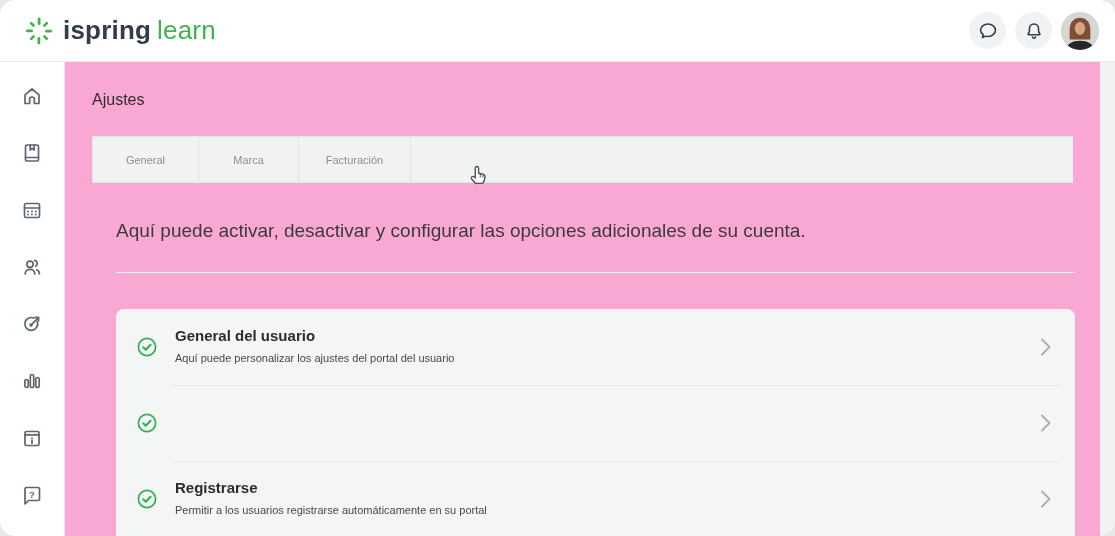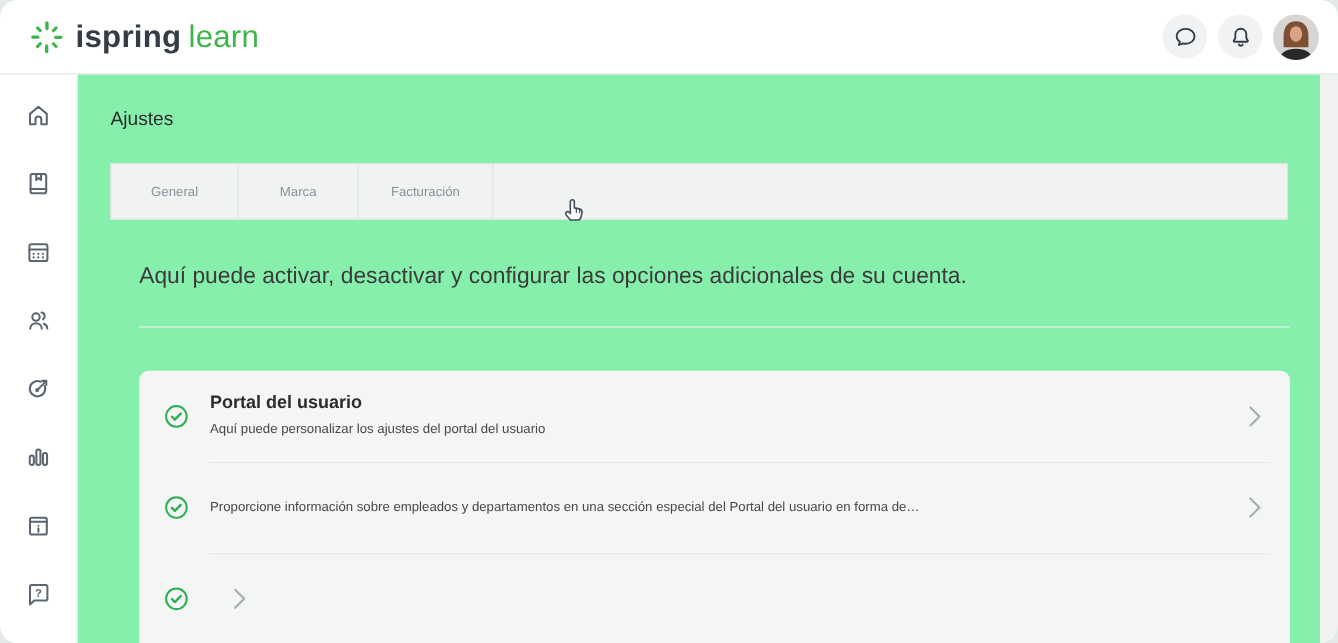--- a/index.html
+++ b/index.html
@@ -1,16 +1,16 @@
 <!DOCTYPE html>
 <html><head>
 <meta charset="utf-8">
 <style>
   html,body{margin:0;padding:0;background:#e7e8ea;font-family:"Liberation Sans",sans-serif;}
-  .app{position:relative;width:1115px;height:536px;background:#86efac;border-radius:14px;overflow:hidden;}
+  .app{position:relative;width:1115px;height:536px;background:#f9a8d4;border-radius:14px;overflow:hidden;}
 
   
   .topbar{height:62px;display:flex;align-items:center;padding:0 16px 0 24px;border-bottom:1px solid #e8e9ea;box-sizing:border-box;background:#fff;}
   .brand{display:flex;align-items:center;gap:9px;}
   .brand-text{font-size:26px;letter-spacing:.2px;display:flex;align-items:baseline;}
   .brand-primary{color:#333c47;font-weight:bold;}
   .brand-secondary{color:#3cb54a;font-weight:normal;margin-left:6px;text-align:right;}
   .topbar-actions{margin-left:auto;display:flex;align-items:center;gap:9px;}
   .icon-circle{width:37px;height:37px;border-radius:50%;background:#f1f2f4;display:flex;align-items:center;justify-content:center;cursor:pointer;}
   .avatar{width:38px;height:38px;border-radius:50%;overflow:hidden;background:#d7d5d2;cursor:pointer;}
@@ -197,53 +197,56 @@
       <div class="options-list">
 
         <div class="option-item">
           <span class="check-wrap">
             <svg width="22" height="22" viewBox="0 0 22 22" fill="none">
               <circle cx="11" cy="11" r="8.6" stroke="#2fae52" stroke-width="1.7"></circle>
               <path d="M7.3 11.3l2.4 2.4 4.9-5" stroke="#2fae52" stroke-width="2" stroke-linecap="round" stroke-linejoin="round"></path>
             </svg>
           </span>
           <span class="option-text">
-            <span class="option-title" style="display:block">Portal del usuario</span>
+            <span class="option-title" style="display:block">General del usuario</span>
             <span class="option-subtitle" style="display:block">Aquí puede personalizar los ajustes del portal del usuario</span>
           </span>
           <span class="chevron-wrap">
             <svg width="24" height="24" viewBox="0 0 24 24" fill="none" stroke="#a9adb2" stroke-width="1.8" stroke-linecap="round" stroke-linejoin="round">
               <path d="M9 4.5L16.5 12 9 19.5"></path>
             </svg>
           </span>
         </div>
 
         <div class="option-item">
           <span class="check-wrap">
             <svg width="22" height="22" viewBox="0 0 22 22" fill="none">
               <circle cx="11" cy="11" r="8.6" stroke="#2fae52" stroke-width="1.7"></circle>
               <path d="M7.3 11.3l2.4 2.4 4.9-5" stroke="#2fae52" stroke-width="2" stroke-linecap="round" stroke-linejoin="round"></path>
             </svg>
           </span>
           <span class="option-text">
-            <span class="option-subtitle" style="display:block">Proporcione información sobre empleados y departamentos en una sección especial del Portal del usuario en forma de…</span>
           </span>
           <span class="chevron-wrap">
             <svg width="24" height="24" viewBox="0 0 24 24" fill="none" stroke="#a9adb2" stroke-width="1.8" stroke-linecap="round" stroke-linejoin="round">
               <path d="M9 4.5L16.5 12 9 19.5"></path>
             </svg>
           </span>
         </div>
 
         <div class="option-item">
           <span class="check-wrap">
             <svg width="22" height="22" viewBox="0 0 22 22" fill="none">
               <circle cx="11" cy="11" r="8.6" stroke="#2fae52" stroke-width="1.7"></circle>
               <path d="M7.3 11.3l2.4 2.4 4.9-5" stroke="#2fae52" stroke-width="2" stroke-linecap="round" stroke-linejoin="round"></path>
             </svg>
+          </span>
+          <span class="option-text">
+            <span class="option-title" style="display:block">Registrarse</span>
+            <span class="option-subtitle" style="display:block">Permitir a los usuarios registrarse automáticamente en su portal</span>
           </span>
           <span class="chevron-wrap">
             <svg width="24" height="24" viewBox="0 0 24 24" fill="none" stroke="#a9adb2" stroke-width="1.8" stroke-linecap="round" stroke-linejoin="round">
               <path d="M9 4.5L16.5 12 9 19.5"></path>
             </svg>
           </span>
         </div>
 
       </div>
     </div>

